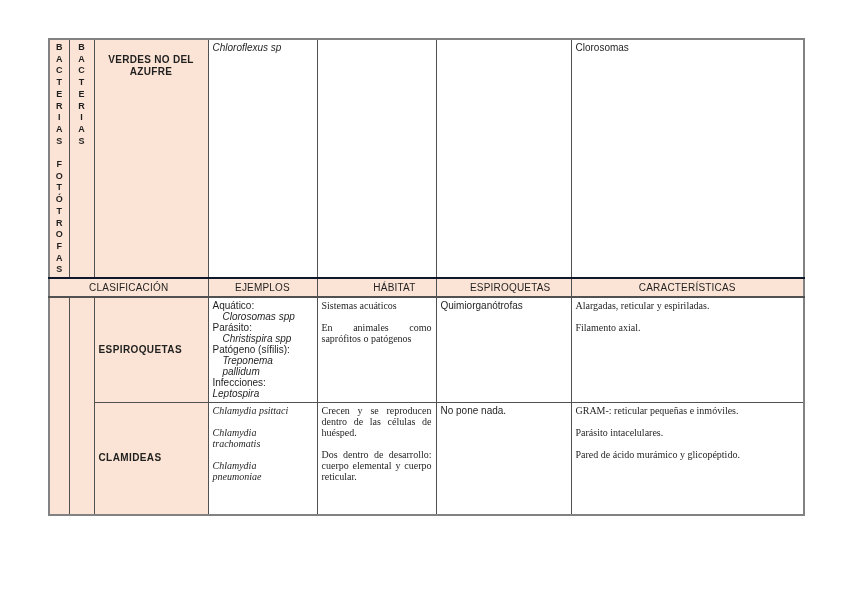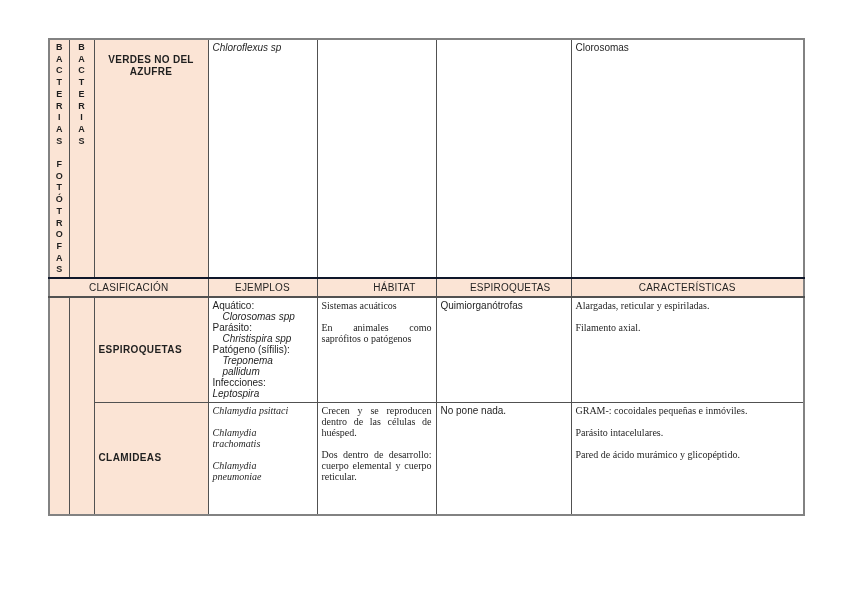--- a/index.html
+++ b/index.html
@@ -161,20 +161,20 @@
 pneumoniae</div>
       </td>
       <td>
         <div class="p just">Crecen y se reproducen dentro de las células de huésped.</div>
         <div class="p just">Dos dentro de desarrollo: cuerpo elemental y cuerpo reticular.</div>
       </td>
       <td>
         <div class="line">No pone nada.</div>
       </td>
       <td>
-        <div class="p">GRAM-: cocoidales pequeñas e inmóviles.</div>
+        <div class="p">GRAM-: reticular pequeñas e inmóviles.</div>
         <div class="p">Parásito intacelulares.</div>
         <div class="p">Pared de ácido murámico y glicopéptido.</div>
       </td>
     </tr>
   </tbody>
     </table>
 </div>
 
 </body></html>

